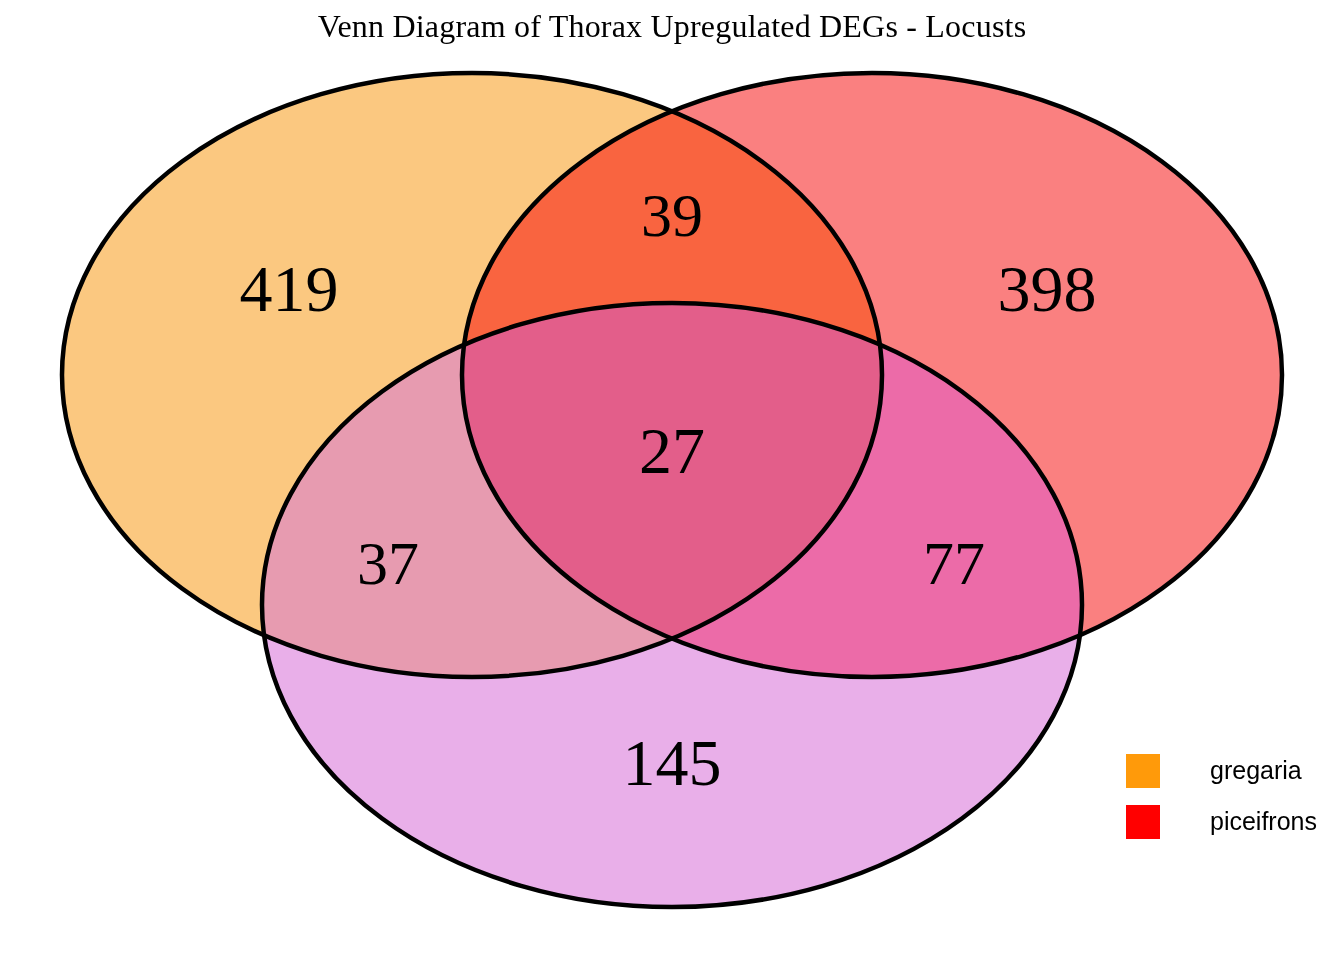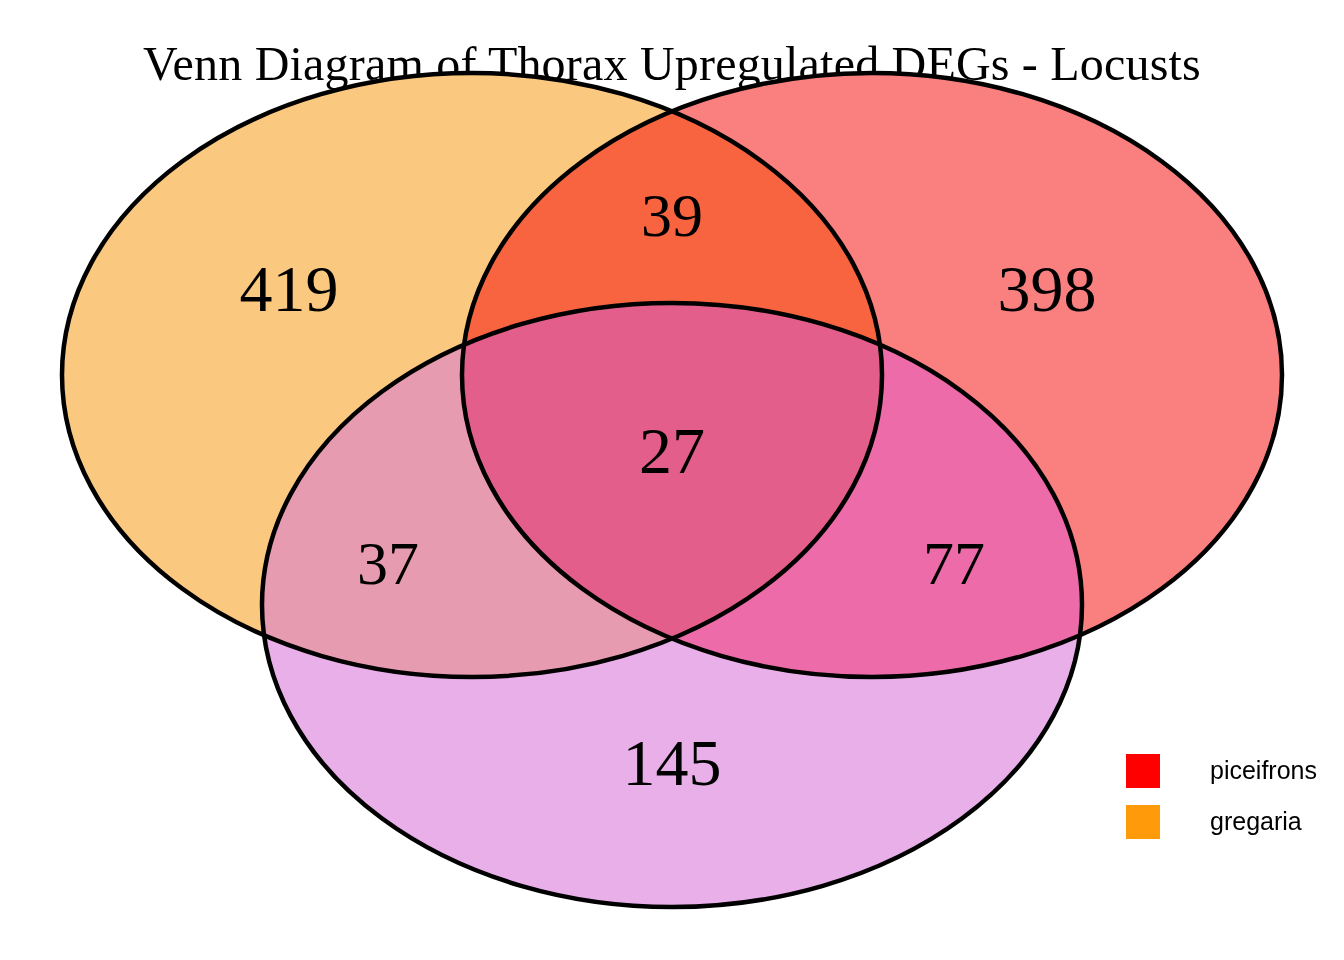--- a/index.html
+++ b/index.html
@@ -19,25 +19,24 @@
     height: 960px;
     background: #ffffff;
   }
   #chart-title {
     position: absolute;
     top: 8px;
     left: 0;
     width: 1344px;
     text-align: center;
     font-family: "Liberation Serif", serif;
-    font-size: 48px;
+    font-size: 32px;
     color: #000000;
     letter-spacing: 0.2px;
     white-space: nowrap;
-    margin-top: 28px;
   }
   #venn-svg {
     position: absolute;
     top: 0;
     left: 0;
   }
   .region-count {
     font-family: "Liberation Serif", serif;
     fill: #000000;
     text-anchor: middle;
@@ -146,22 +145,22 @@
       <text class="region-count count-mid" x="672" y="222">39</text>
       <text class="region-count count-big" x="672" y="458">27</text>
       <text class="region-count count-mid" x="388" y="570">37</text>
       <text class="region-count count-mid" x="954" y="570">77</text>
       <text class="region-count count-big" x="672" y="770">145</text>
     </g>
   </svg>
 
   <div id="legend">
     <div class="legend-row">
+      <span class="legend-swatch" style="background: rgb(255, 154, 10);"></span>
+      <span class="legend-label">gregaria</span>
+    </div>
+    <div class="legend-row">
       <span class="legend-swatch" style="background: rgb(255, 0, 0);"></span>
       <span class="legend-label">piceifrons</span>
-    </div>
-    <div class="legend-row">
-      <span class="legend-swatch" style="background: rgb(255, 154, 10);"></span>
-      <span class="legend-label">gregaria</span>
     </div>
   </div>
 
 </div>
 
 </body></html>

